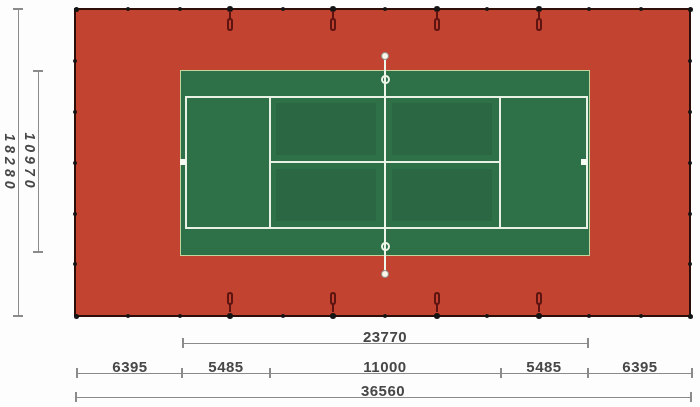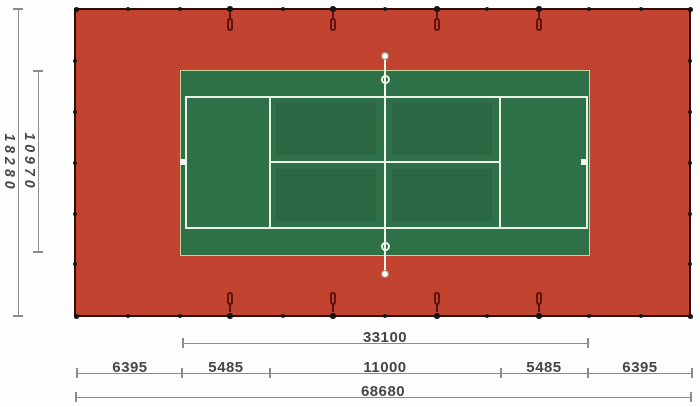--- a/index.html
+++ b/index.html
@@ -90,39 +90,39 @@
 
   <div class="net-line"></div>
   <div class="net-post" style="left:381px;top:52px;"></div>
   <div class="net-ring" style="left:381px;top:75px;"></div>
   <div class="net-ring" style="left:381px;top:242px;"></div>
   <div class="net-post" style="left:381px;top:270px;"></div>
 
   <div class="dline-h" style="left:183px;top:343px;width:405px;"></div>
   <div class="tick-v" style="left:182px;top:338px;"></div>
   <div class="tick-v" style="left:587px;top:338px;"></div>
-  <div class="dlabel" style="left:385px;top:329px;">33100</div>
+  <div class="dlabel" style="left:385px;top:329px;">23770</div>
 
   <div class="dline-h" style="left:77px;top:373px;width:615px;"></div>
   <div class="tick-v" style="left:76px;top:368px;"></div>
   <div class="tick-v" style="left:181px;top:368px;"></div>
   <div class="tick-v" style="left:269px;top:368px;"></div>
   <div class="tick-v" style="left:500px;top:368px;"></div>
   <div class="tick-v" style="left:587px;top:368px;"></div>
   <div class="tick-v" style="left:691px;top:368px;"></div>
   <div class="dlabel" style="left:130px;top:359px;">6395</div>
   <div class="dlabel" style="left:226px;top:359px;">5485</div>
   <div class="dlabel" style="left:385px;top:359px;">11000</div>
   <div class="dlabel" style="left:544px;top:359px;">5485</div>
   <div class="dlabel" style="left:640px;top:359px;">6395</div>
 
   <div class="dline-h" style="left:76px;top:397px;width:615px;"></div>
   <div class="tick-v" style="left:75px;top:392px;"></div>
   <div class="tick-v" style="left:690px;top:392px;"></div>
-  <div class="dlabel" style="left:383px;top:383px;">68680</div>
+  <div class="dlabel" style="left:383px;top:383px;">36560</div>
 
 <span class="post" style="height: 5px; width: 5px; left: 73.5px; top: 6.5px;"></span>
     <span class="post" style="height: 5px; width: 5px; left: 73.5px; top: 313.5px;"></span>
     <span class="post" style="height: 4px; width: 4px; left: 126px; top: 7px;"></span>
     <span class="post" style="height: 4px; width: 4px; left: 126px; top: 314px;"></span>
     <span class="post" style="height: 4px; width: 4px; left: 178px; top: 7px;"></span>
     <span class="post" style="height: 4px; width: 4px; left: 178px; top: 314px;"></span>
     <span class="post" style="height: 6px; width: 6px; left: 227px; top: 6px;"></span>
     <span class="post" style="height: 6px; width: 6px; left: 227px; top: 313px;"></span>
     <span class="tie-ring" style="left: 227px; top: 18px;"></span>

